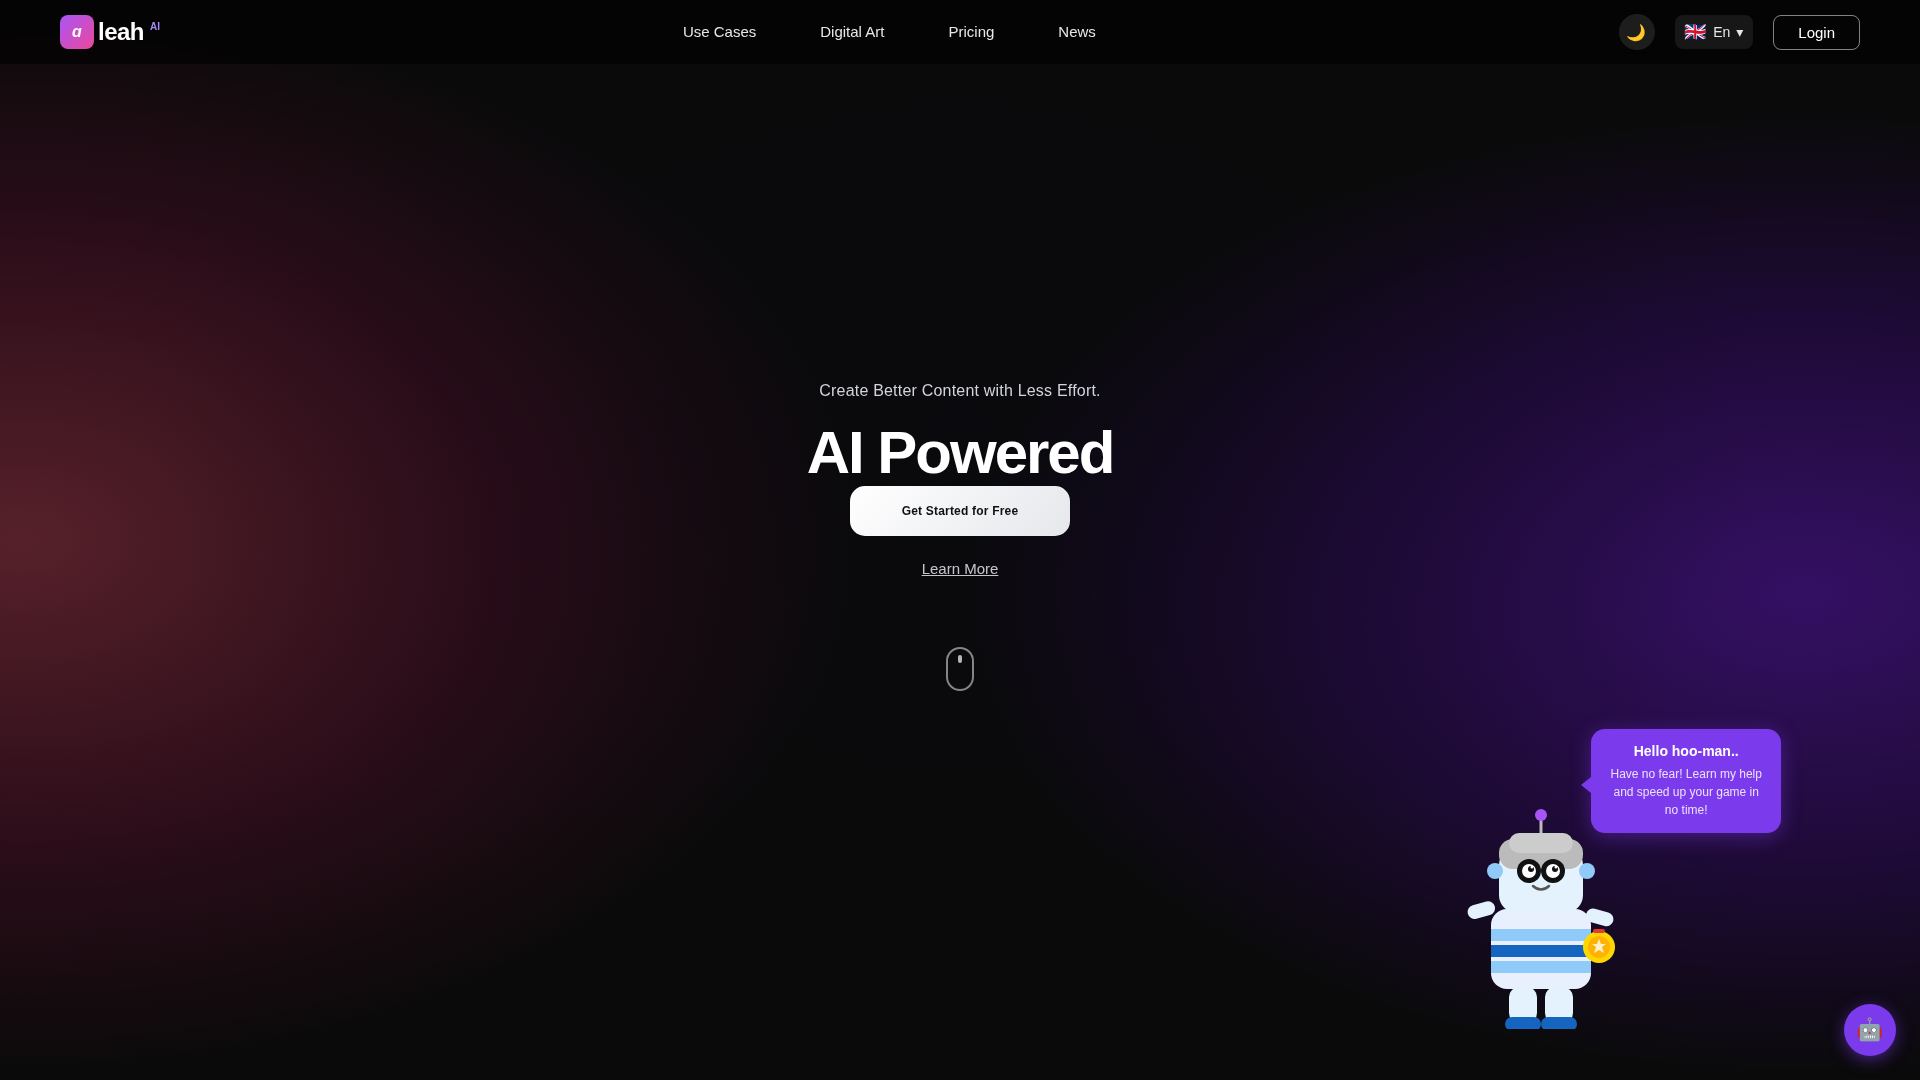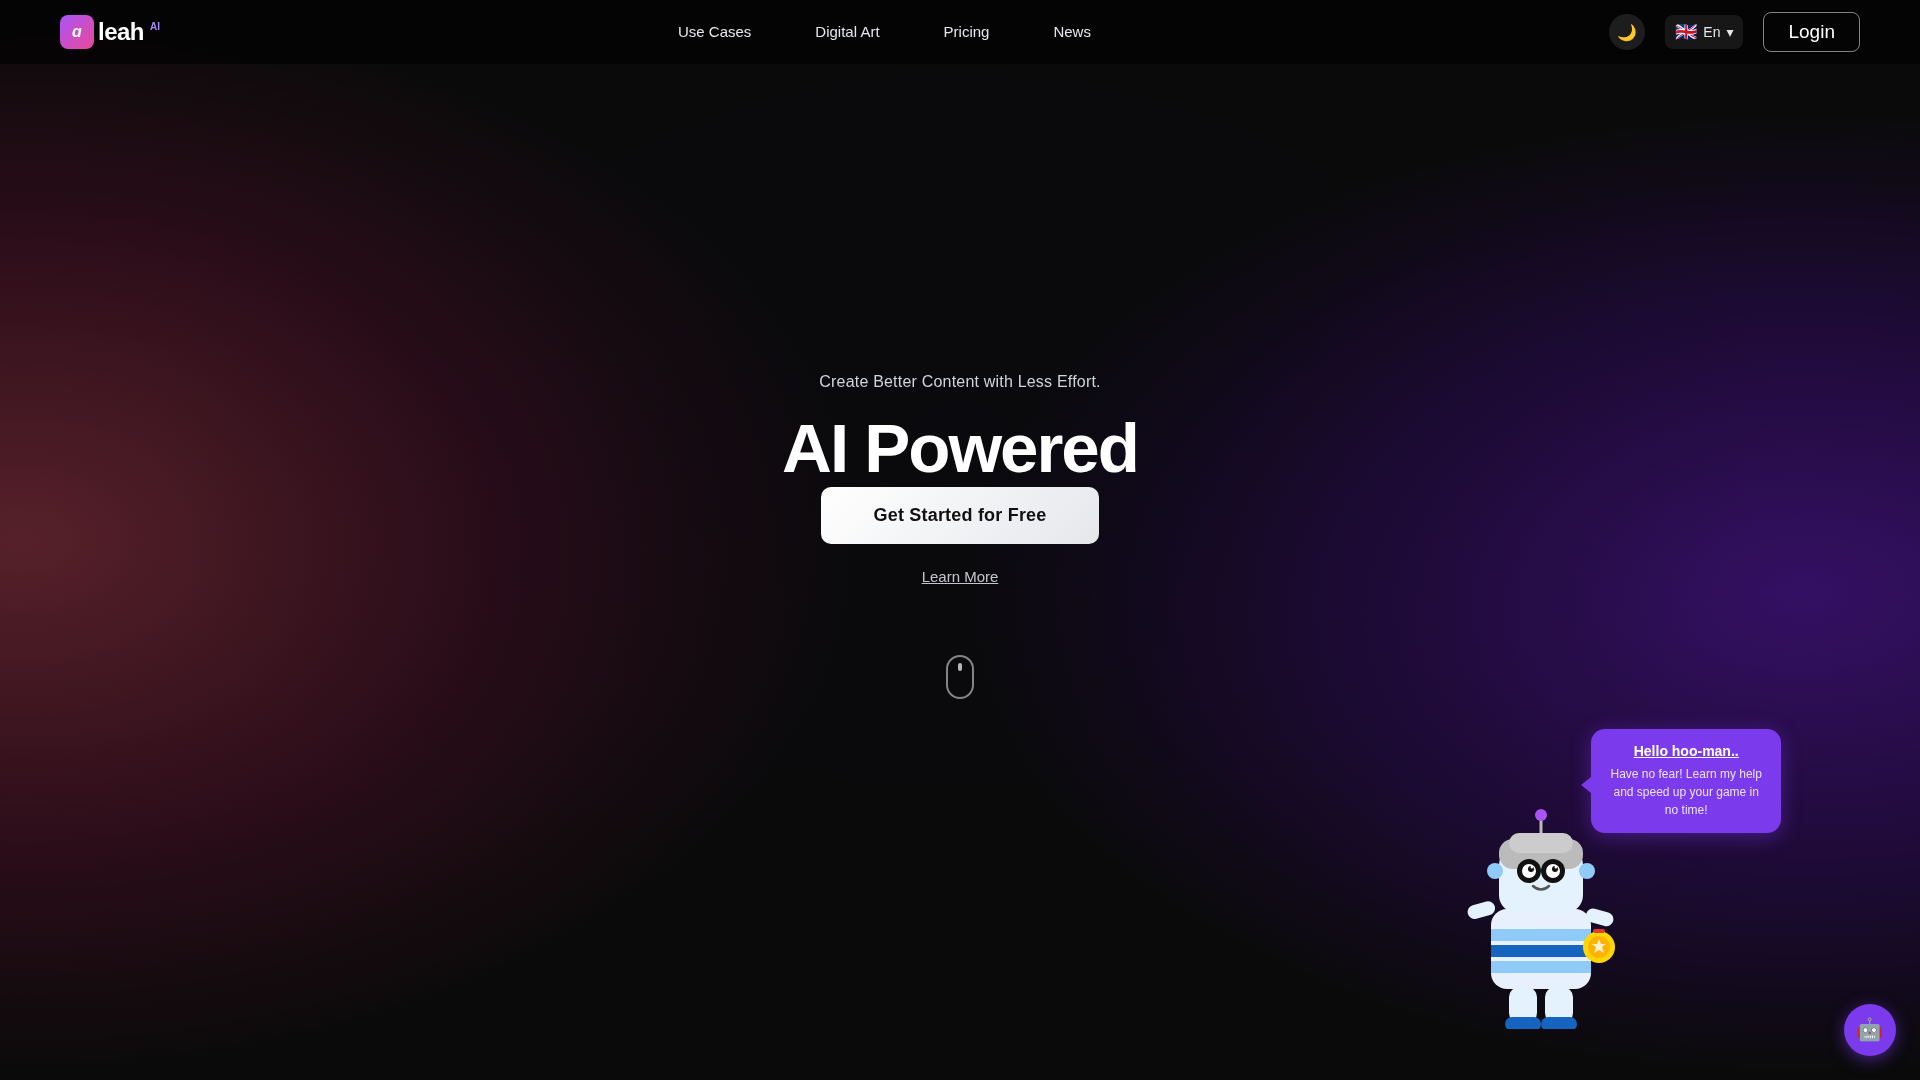--- a/index.html
+++ b/index.html
@@ -145,21 +145,21 @@
     .flag-icon {
       font-size: 18px;
     }
 
     .login-btn {
       padding: 8px 24px;
       border: 1.5px solid rgba(255,255,255,0.5);
       border-radius: 8px;
       background: transparent;
       color: #fff;
-      font-size: 19px;
+      font-size: 15px;
       font-weight: 500;
       cursor: pointer;
       transition: background 0.2s, border-color 0.2s;
     }
 
     
     .hero {
       position: relative;
       z-index: 5;
       display: flex;
@@ -173,21 +173,21 @@
 
     .hero-subtitle {
       font-size: 16px;
       font-weight: 400;
       color: #d1d5db;
       margin-bottom: 20px;
       letter-spacing: 0.2px;
     }
 
     .hero-title-white {
-      font-size: 69px;
+      font-size: 60px;
       font-weight: 800;
       color: #fff;
       line-height: 1.1;
       letter-spacing: -2px;
     }
 
     .hero-title-gradient {
       font-size: 82px;
       font-weight: 800;
       line-height: 1.15;
@@ -207,22 +207,22 @@
       line-height: 1.7;
       max-width: 750px;
       margin-bottom: 50px;
     }
 
     .cta-btn {
       padding: 18px 52px;
       background: linear-gradient(135deg, #fff 0%, #e5e7eb 100%);
       color: #111;
       border: none;
-      border-radius: 10px;
-      font-size: 18px;
+      border-radius: 15px;
+      font-size: 12px;
       font-weight: 700;
       cursor: pointer;
       transition: transform 0.2s, box-shadow 0.2s;
       margin-bottom: 24px;
       letter-spacing: 0.2px;
     }
 
     .learn-more-link {
       color: #e5e7eb;
       font-size: 15px;
@@ -305,21 +305,20 @@
       border-top: 8px solid transparent;
       border-bottom: 8px solid transparent;
       border-right: 10px solid #7c3aed;
     }
 
     .chat-title {
       font-size: 14px;
       font-weight: 700;
       color: #fff;
       margin-bottom: 6px;
-      text-decoration: underline;
     }
 
     .chat-text {
       font-size: 12px;
       color: rgba(255,255,255,0.85);
       line-height: 1.5;
     }
 
     
     .chat-widget {

